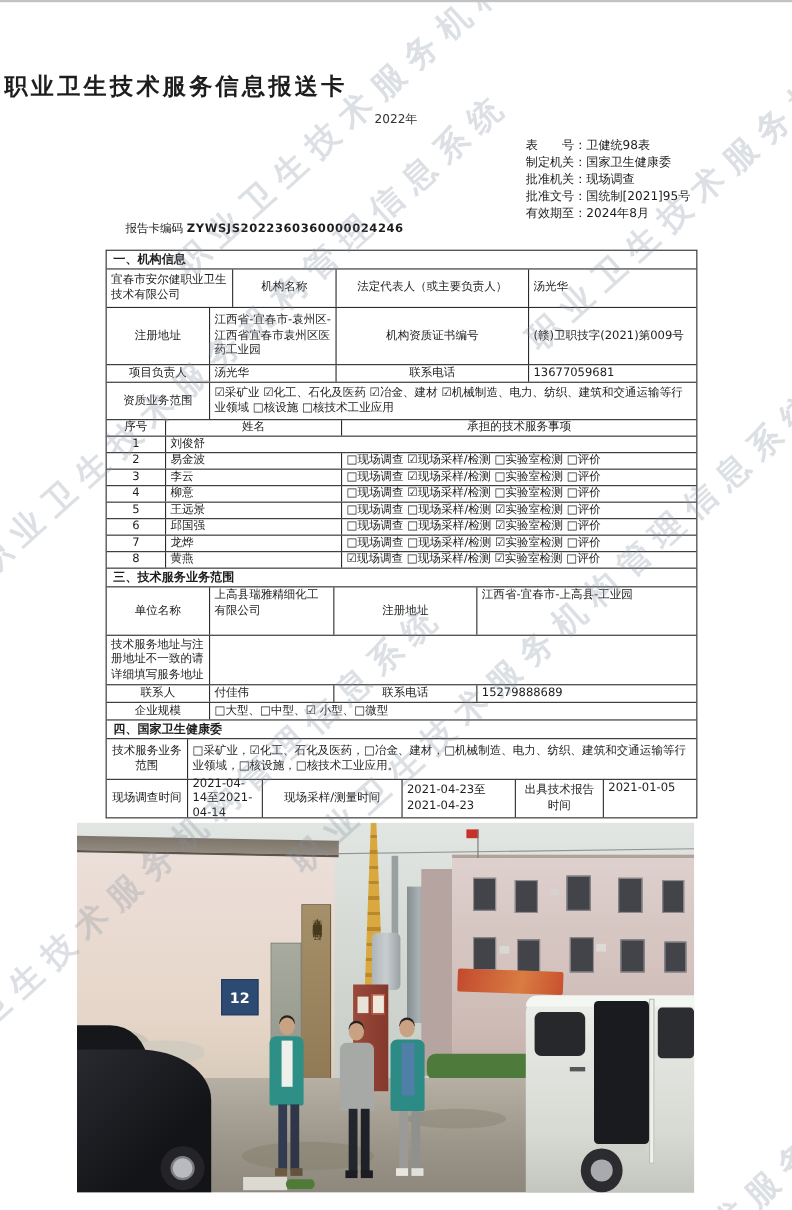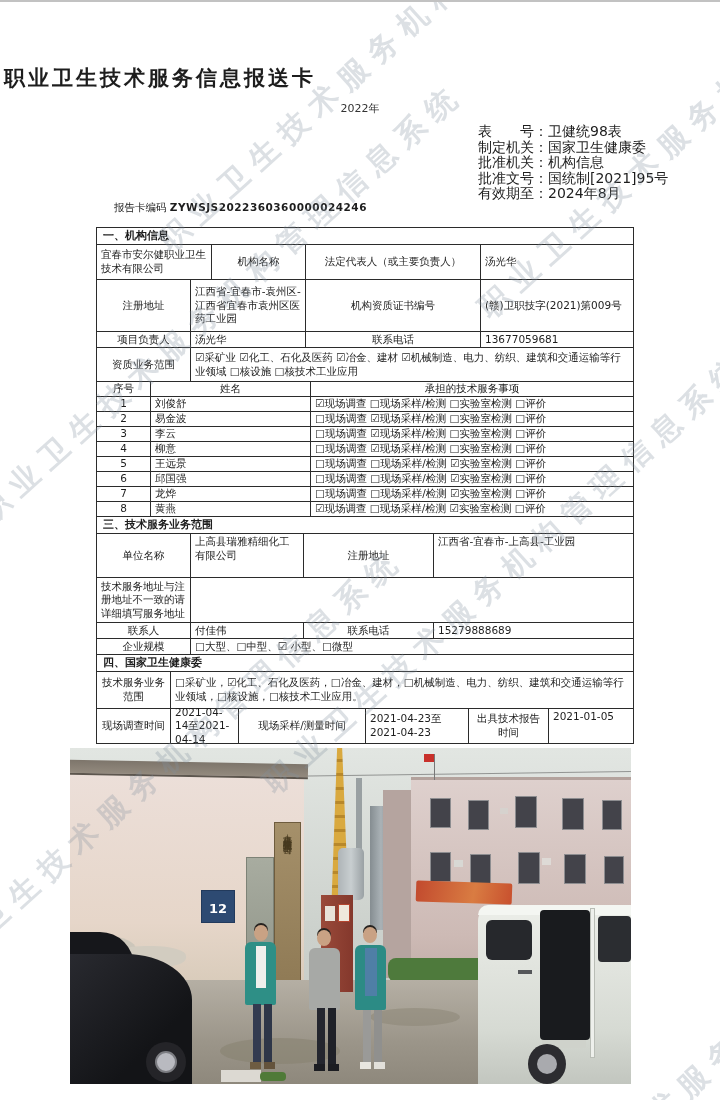--- a/index.html
+++ b/index.html
@@ -3,21 +3,21 @@
 <meta charset="utf-8">
 <style>
   html,body{margin:0;padding:0;background:#e9e9e9;}
   .page{position:relative;width:720px;height:1100px;background:#ffffff;overflow:hidden;
         font-family:"DejaVu Sans",sans-serif;color:#1d1d1d;
         border-top:2px solid #c2c2c2;box-sizing:border-box;}
   
   .doc-title{position:absolute;left:4px;top:62px;width:100%;
              font-size:21px;font-weight:bold;letter-spacing:3px;}
   .doc-year{position:absolute;left:0;top:99px;width:100%;text-align:center;font-size:11px;color:#333;}
-  .meta{position:absolute;left:478px;top:122px;font-size:14px;line-height:15.5px;}
+  .meta{position:absolute;left:478px;top:122px;font-size:11px;line-height:15.5px;}
   .report-code{position:absolute;left:114px;top:199px;font-size:10.5px;}
   .report-code .code{letter-spacing:.5px;font-weight:bold;}
   
   .form{position:absolute;left:96px;top:225px;width:536px;border:1.5px solid #2b2b2b;
         box-sizing:content-box;font-size:10.5px;line-height:1.3;}
   .row{display:flex;border-bottom:1px solid #2b2b2b;box-sizing:border-box;}
   .row:last-child{border-bottom:none;}
   .cell{border-right:1px solid #2b2b2b;box-sizing:border-box;padding:1px 4px;
         display:flex;align-items:center;overflow:visible;}
   .cell:last-child{border-right:none;}
@@ -135,21 +135,21 @@
   <div class="wm" style="left:470px;top:295px;">职业卫生技术服务机构管理信息系统</div>
   <div class="wm" style="left:255px;top:770px;">职业卫生技术服务机构管理信息系统</div>
   <div class="wm" style="left:-90px;top:965px;">职业卫生技术服务机构管理信息系统</div>
   <div class="wm" style="left:490px;top:1235px;">职业卫生技术服务机构管理信息系统</div>
 
   <div class="doc-title">职业卫生技术服务信息报送卡</div>
   <div class="doc-year">2022年</div>
   <div class="meta">
     <div>表　　号：卫健统98表</div>
     <div>制定机关：国家卫生健康委</div>
-    <div>批准机关：机构信息</div>
+    <div>批准机关：现场调查</div>
     <div>批准文号：国统制[2021]95号</div>
     <div>有效期至：2024年8月</div>
   </div>
   <div class="report-code">
     <span>报告卡编码</span>
     <span class="code">ZYWSJS2022360360000024246</span>
   </div>
 
   <div class="form">
 
@@ -186,21 +186,20 @@
 
     <div class="row h15">
       <div class="cell lc c54">序号</div>
       <div class="cell lc c160">姓名</div>
       <div class="cell lc cfill">承担的技术服务事项</div>
     </div>
 
     <div class="row h15">
       <div class="cell lc c54">1</div>
       <div class="cell lv c160">刘俊舒</div>
-      <div class="cell lv cfill">☑现场调查 □现场采样/检测 □实验室检测 □评价</div>
     </div>
     <div class="row h15">
       <div class="cell lc c54">2</div>
       <div class="cell lv c160">易金波</div>
       <div class="cell lv cfill">□现场调查 ☑现场采样/检测 □实验室检测 □评价</div>
     </div>
     <div class="row h15">
       <div class="cell lc c54">3</div>
       <div class="cell lv c160">李云</div>
       <div class="cell lv cfill">□现场调查 ☑现场采样/检测 □实验室检测 □评价</div>

